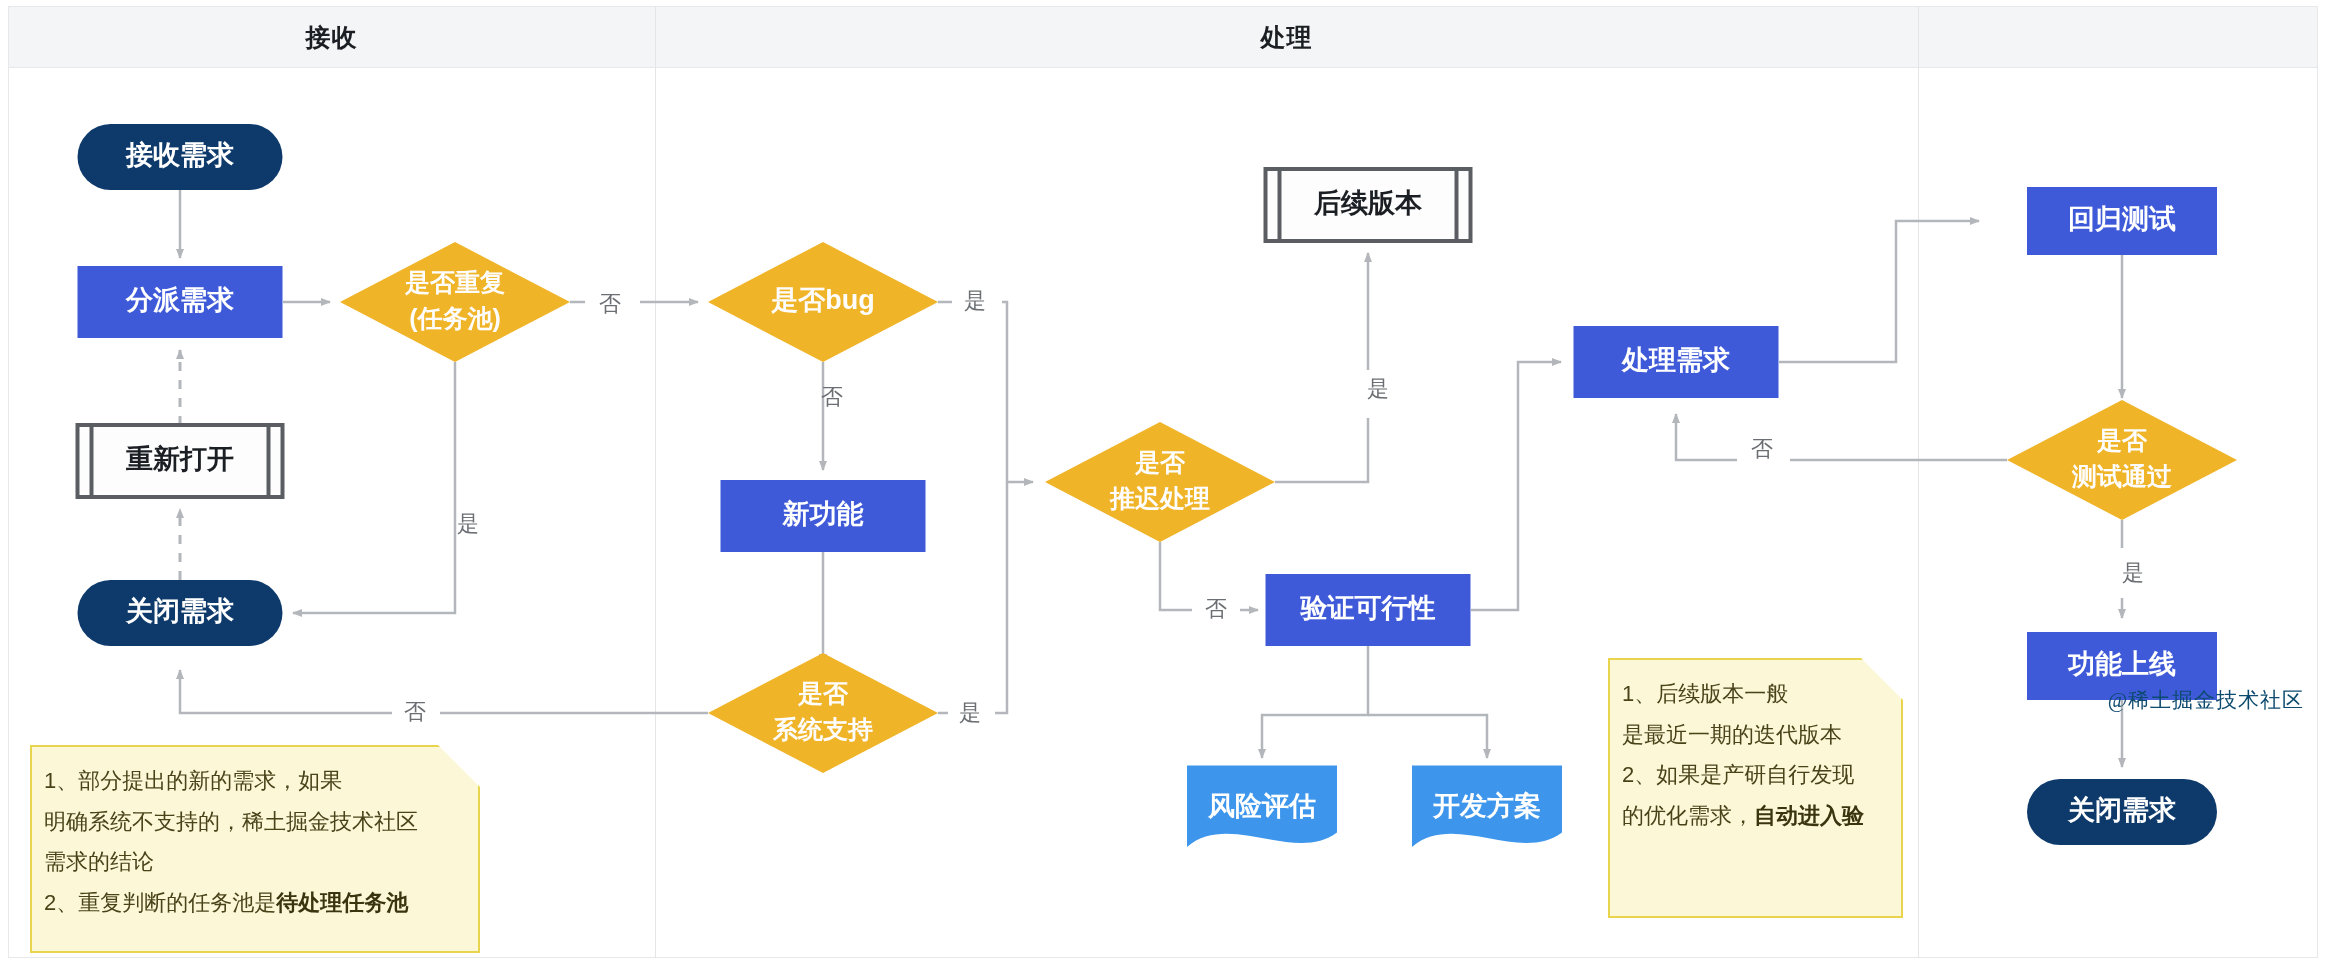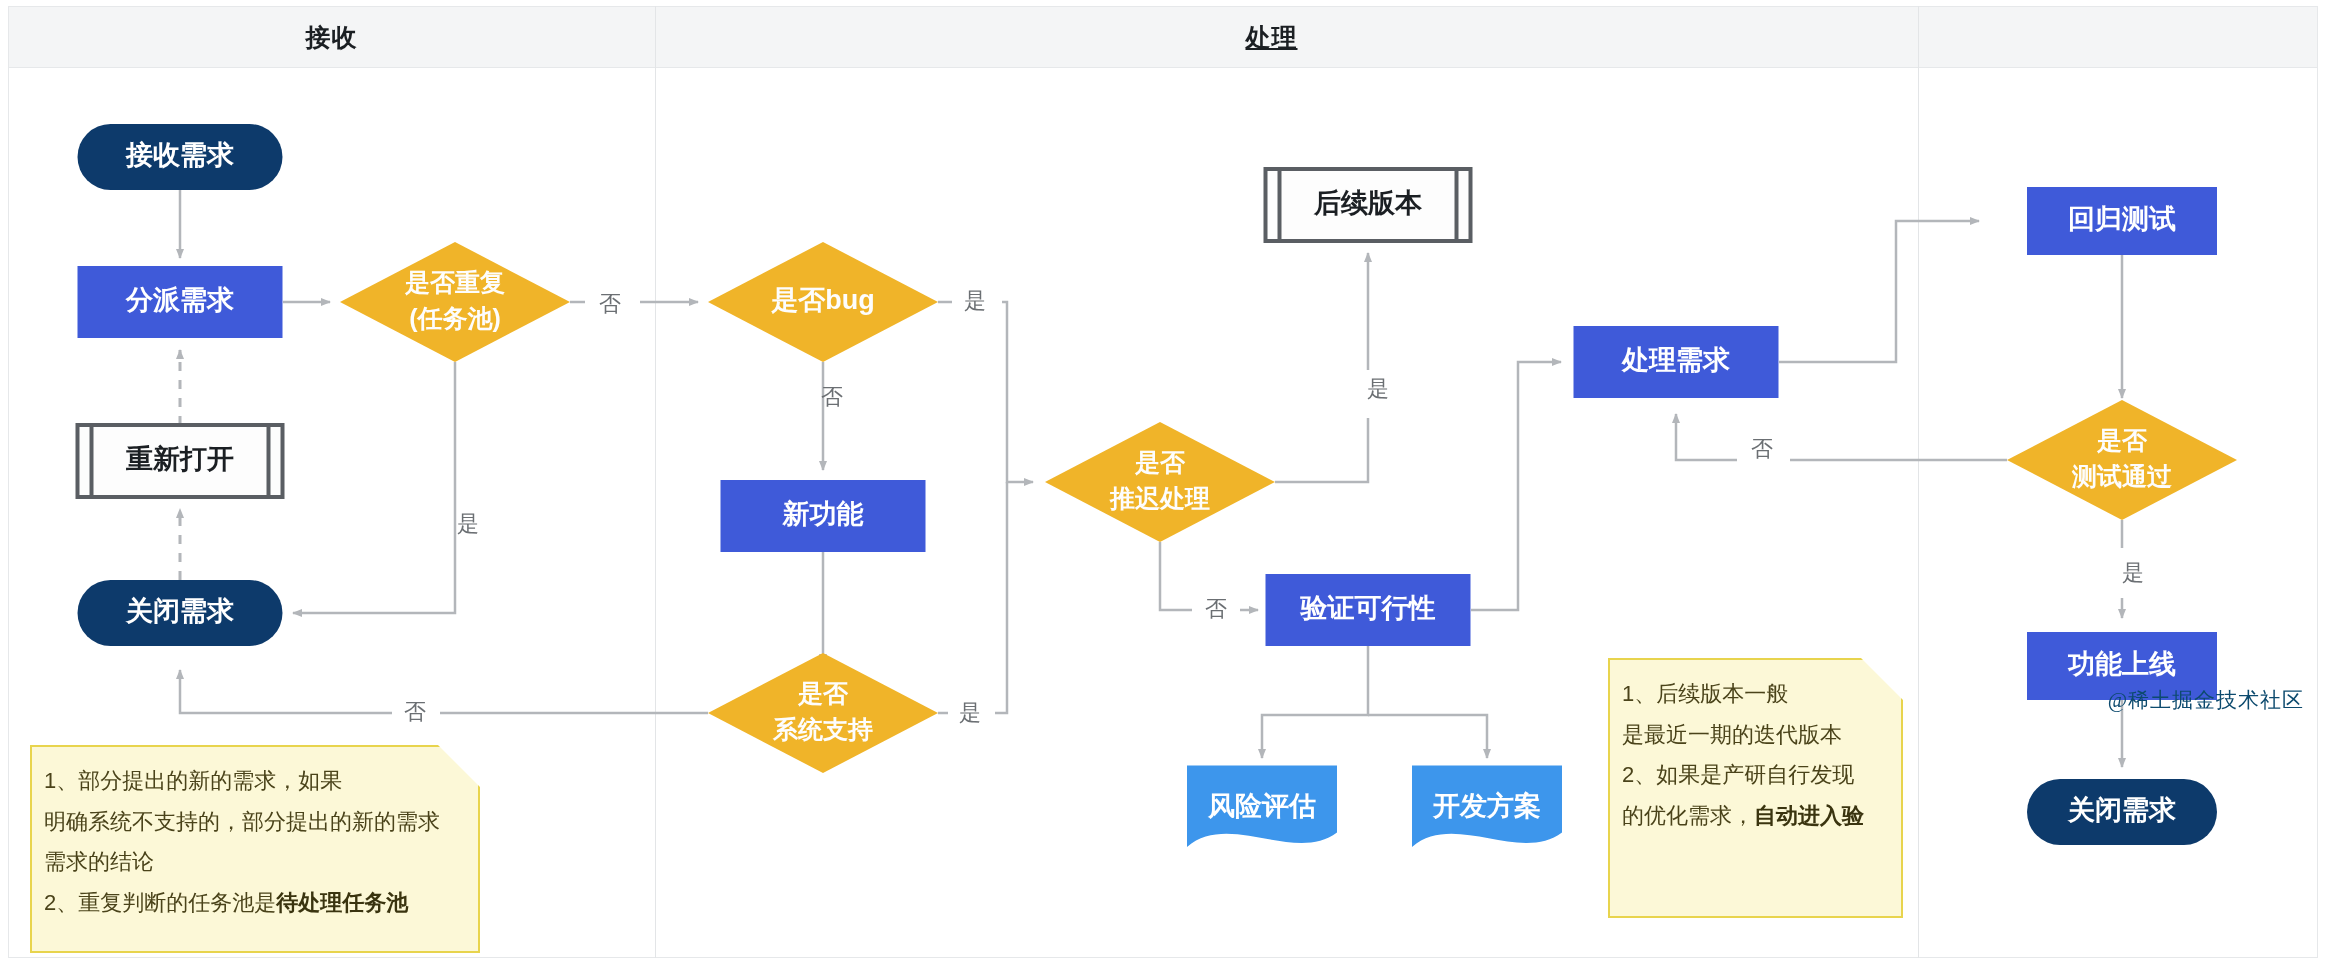--- a/index.html
+++ b/index.html
@@ -61,21 +61,21 @@
 </style>
 </head>
 <body>
 
 <div id="stage">
 
   <div class="lane-header-band"></div>
   <div class="body-frame"></div>
 
   <div class="lane-header" style="left:8px;width:647px;">接收</div>
-  <div class="lane-header" style="left:640px;width:1263px;text-decoration:underline;">处理</div>
+  <div class="lane-header" style="left:655px;width:1263px;">处理</div>
 
   <div class="lane-divider" style="left:655px;"></div>
   <div class="lane-divider" style="left:1918px;"></div>
 
   <svg id="diagram" viewBox="0 0 2326 964">
     <defs>
       <marker id="arw" markerWidth="12" markerHeight="12" refX="9" refY="4" orient="auto" markerUnits="userSpaceOnUse">
         <path d="M0,0 L10,4 L0,8 z" fill="#b3b6ba"></path>
       </marker>
     </defs>
@@ -219,21 +219,21 @@
         <text x="1378" y="390" class="edge-label">是</text>
         <text x="1216" y="610" class="edge-label">否</text>
         <text x="1762" y="450" class="edge-label">否</text>
         <text x="2133" y="574" class="edge-label">是</text>
       </g>
   </svg>
 
   <div class="note" id="note-left" style="left:30px;top:745px;width:450px;height:208px;">
     <span class="fold"></span>
     <div class="ln">1、部分提出的新的需求，如果</div>
-    <div class="ln">明确系统不支持的，部分提出的新的需求</div>
+    <div class="ln">明确系统不支持的，稀土掘金技术社区</div>
     <div class="ln">需求的结论</div>
     <div class="ln"><span>2、重复判断的任务池是</span><b>待处理任务池</b></div>
   </div>
 
   <div class="note" id="note-right" style="left:1608px;top:658px;width:295px;height:260px;">
     <span class="fold"></span>
     <div class="ln">1、后续版本一般</div>
     <div class="ln">是最近一期的迭代版本</div>
     <div class="ln">2、如果是产研自行发现</div>
     <div class="ln"><span>的优化需求，</span><b>自动进入验</b></div>

